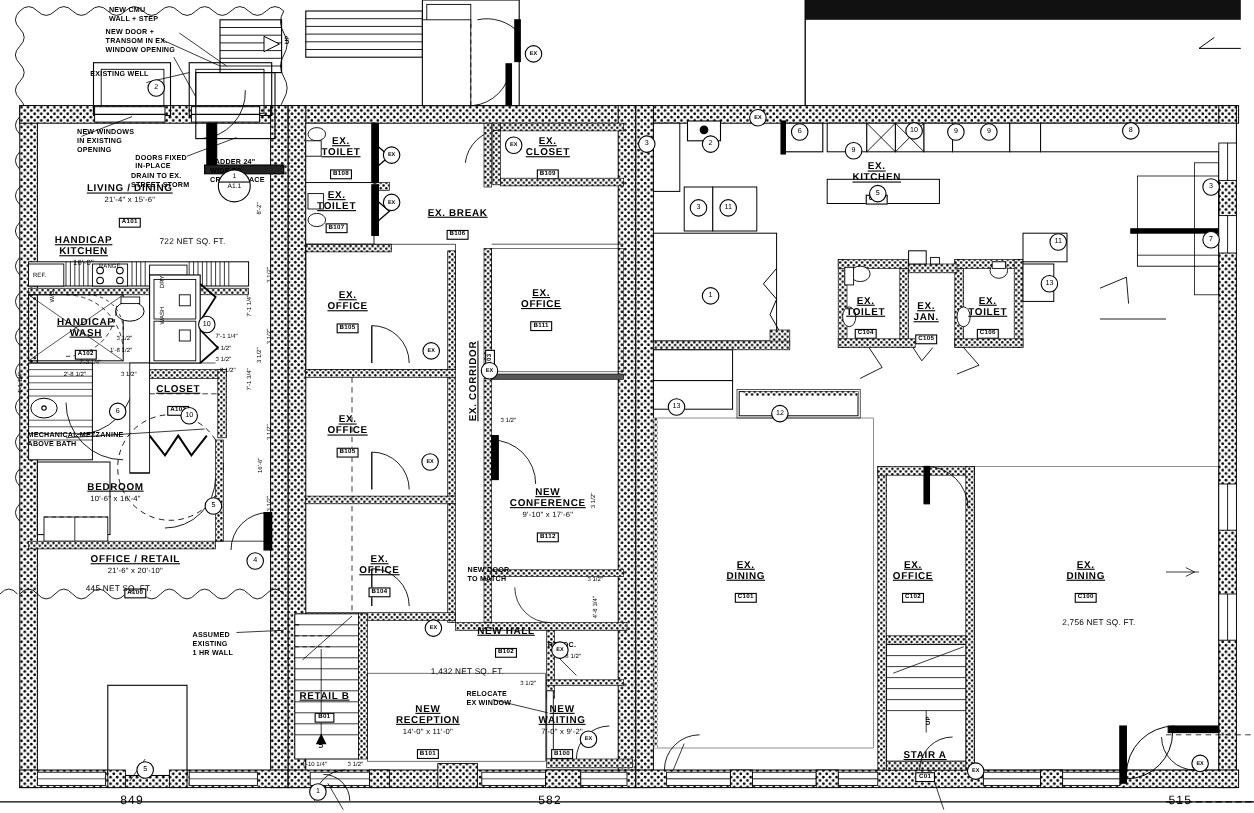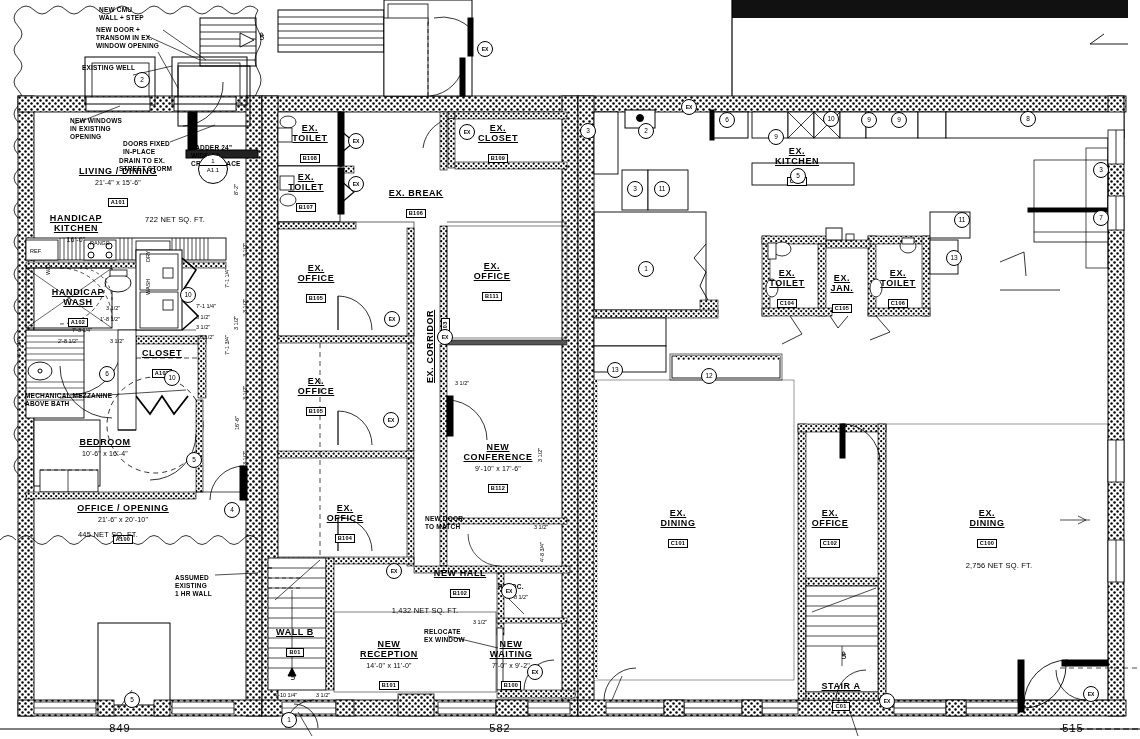--- a/index.html
+++ b/index.html
@@ -484,21 +484,21 @@
       </div>
       <div class="lbl" style="left: 102px; top: 348px; width: 120px;">
         <div class="room">CLOSET</div>
         <div style="text-align: center; margin-top: 3px;"><span class="tag" style="position: relative; display: inline-block;">A103</span></div>
       </div>
       <div class="lbl" style="left: 45px; top: 437px; width: 120px;">
         <div class="room">BEDROOM</div>
         <div class="dim" style="margin-top: 3px;">10'-6" x 16'-4"</div>
       </div>
       <div class="lbl" style="left: 63px; top: 503px; width: 120px;">
-        <div class="room">OFFICE / OPENING</div>
+        <div class="room">OFFICE / RETAIL</div>
         <div class="dim" style="margin-top: 3px;">21'-6" x 20'-10"</div>
         <div style="text-align: center; margin-top: 3px;"><span class="tag" style="position: relative; display: inline-block;">A100</span></div>
       </div>
       <div class="lbl" style="left: 250px; top: 123px; width: 120px;">
         <div class="room">EX.</div>
         <div class="room">TOILET</div>
         <div style="text-align: center; margin-top: 3px;"><span class="tag" style="position: relative; display: inline-block;">B108</span></div>
       </div>
       <div class="lbl" style="left: 246px; top: 172px; width: 120px;">
         <div class="room">EX.</div>
@@ -554,21 +554,21 @@
         <div class="dim" style="margin-top: 3px;">14'-0" x 11'-0"</div>
         <div style="text-align: center; margin-top: 3px;"><span class="tag" style="position: relative; display: inline-block;">B101</span></div>
       </div>
       <div class="lbl" style="left: 451px; top: 639px; width: 120px;">
         <div class="room">NEW</div>
         <div class="room">WAITING</div>
         <div class="dim" style="margin-top: 3px;">7'-0" x 9'-2"</div>
         <div style="text-align: center; margin-top: 3px;"><span class="tag" style="position: relative; display: inline-block;">B100</span></div>
       </div>
       <div class="lbl" style="left: 235px; top: 627px; width: 120px;">
-        <div class="room">WALL B</div>
+        <div class="room">RETAIL B</div>
         <div style="text-align: center; margin-top: 3px;"><span class="tag" style="position: relative; display: inline-block;">B01</span></div>
       </div>
       <div class="lbl" style="left: 781px; top: 681px; width: 120px;">
         <div class="room">STAIR A</div>
         <div style="text-align: center; margin-top: 3px;"><span class="tag" style="position: relative; display: inline-block;">C01</span></div>
       </div>
       <div class="lbl" style="left: 737px; top: 146px; width: 120px;">
         <div class="room">EX.</div>
         <div class="room">KITCHEN</div>
         <div style="text-align: center; margin-top: 3px;"><span class="tag" style="position: relative; display: inline-block;">C103</span></div>

